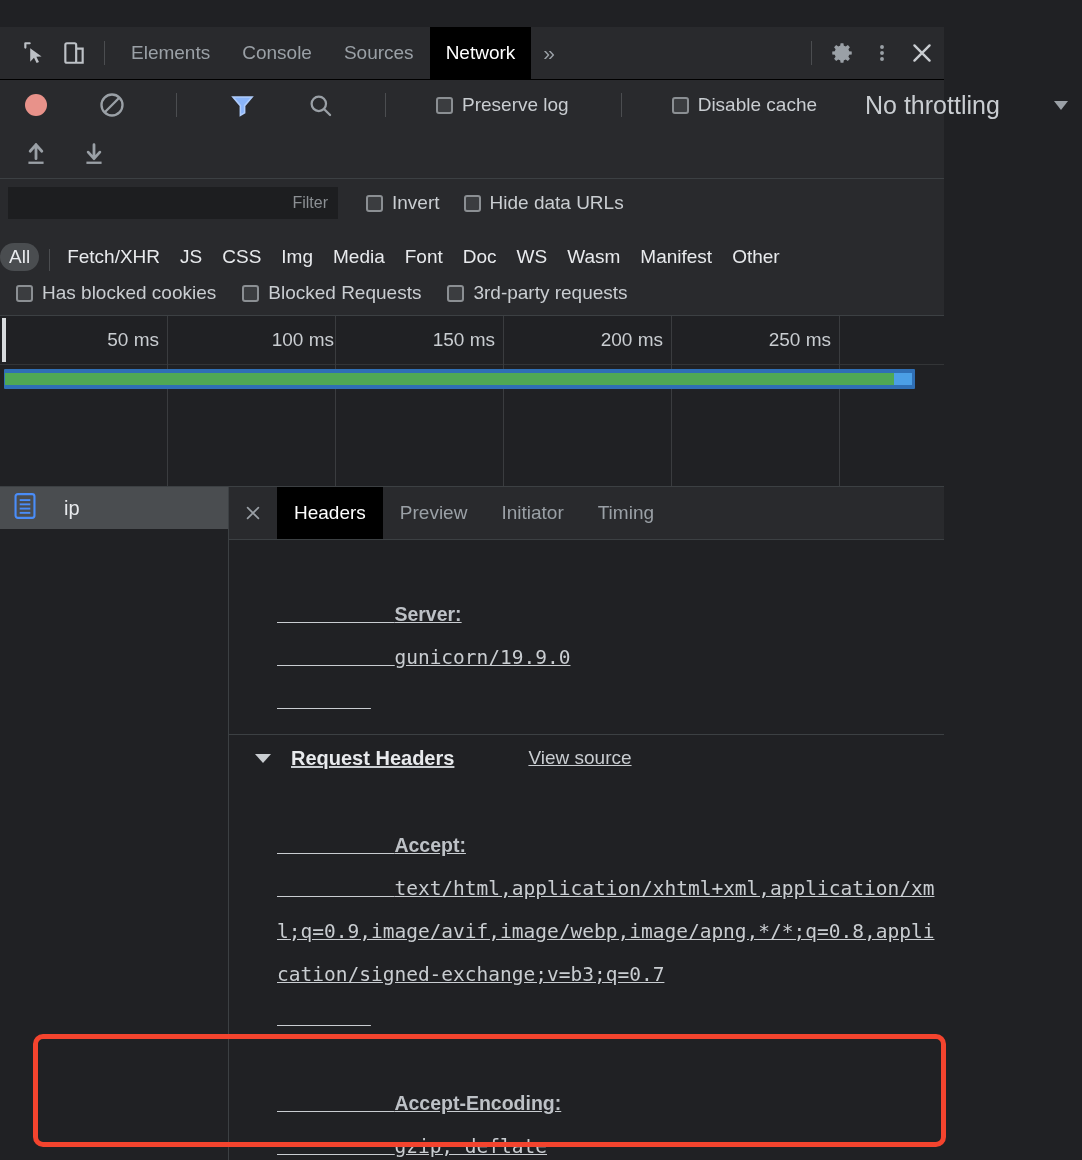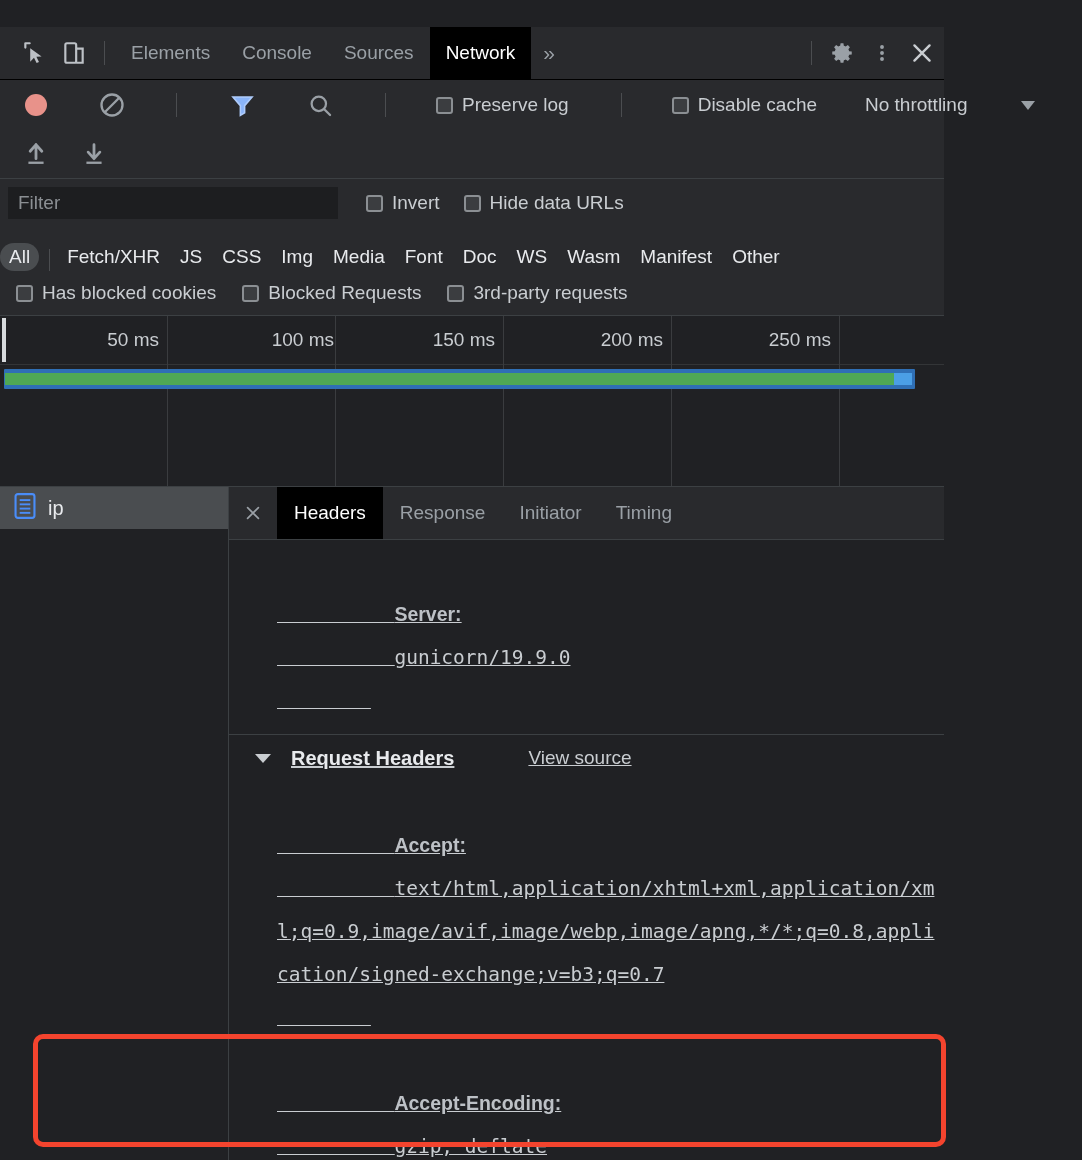--- a/index.html
+++ b/index.html
@@ -110,21 +110,21 @@
     flex: 0 0 auto;
     box-sizing: border-box;
   }
   .cb-label {
     font-size: 19px;
     color: #c9cdd1;
     margin-left: 9px;
     white-space: nowrap;
   }
   .throttle-label {
-    font-size: 19px;
+    font-size: 25px;
     color: #c9cdd1;
     margin-left: 16px;
     white-space: nowrap;
   }
   .caret-down {
     width: 0; height: 0;
     border-left: 7px solid transparent;
     border-right: 7px solid transparent;
     border-top: 9px solid #9aa0a6;
     margin-left: 22px;
@@ -139,23 +139,24 @@
     padding-left: 8px;
   }
   .filter-input {
     width: 330px;
     height: 32px;
     background: #1d1e20;
     border: none;
     outline: none;
     color: #c9cdd1;
     font-family: "Liberation Sans", sans-serif;
-    font-size: 19px;
+    font-size: 16px;
     padding: 0 10px;
     box-sizing: border-box;
+    text-align: right;
   }
   .filter-input::placeholder { color: #8b8f93; }
 
   .types-row {
     min-height: 44px;
     background: #292a2d;
     display: flex;
     align-items: flex-end;
     padding-left: 0;
   }
@@ -271,21 +272,21 @@
     color: #c9cdd1;
     background: #292a2d;
     border-bottom: 1px solid #3c4043;
   }
   .req-row {
     height: 42px;
     display: flex;
     align-items: center;
     padding-left: 14px;
     background: #4a4d50;
-    gap: 12px;
+    gap: 28px;
   }
   .req-name {
     font-size: 20px;
     color: #e8eaed;
   }
   .namecol-fill { flex: 1 1 auto; }
   .namecol-footer {
     height: 22px;
     min-height: 22px;
     border-top: 1px solid #3c4043;
@@ -660,21 +661,21 @@
       <div class="det-tabbar">
         <div class="det-close">
           <svg width="20" height="20" viewBox="0 0 24 24">
             <path d="M5.5 5.5 L18.5 18.5 M18.5 5.5 L5.5 18.5" stroke="#9aa0a6" stroke-width="2" stroke-linecap="round"></path>
           </svg>
         </div>
         <div class="det-tab active">
           <span>Headers</span>
         </div>
         <div class="det-tab">
-          <span>Response</span>
+          <span>Preview</span>
         </div>
         <div class="det-tab">
           <span>Initiator</span>
         </div>
         <div class="det-tab">
           <span>Timing</span>
         </div>
       </div>
 
       <div class="det-body">

